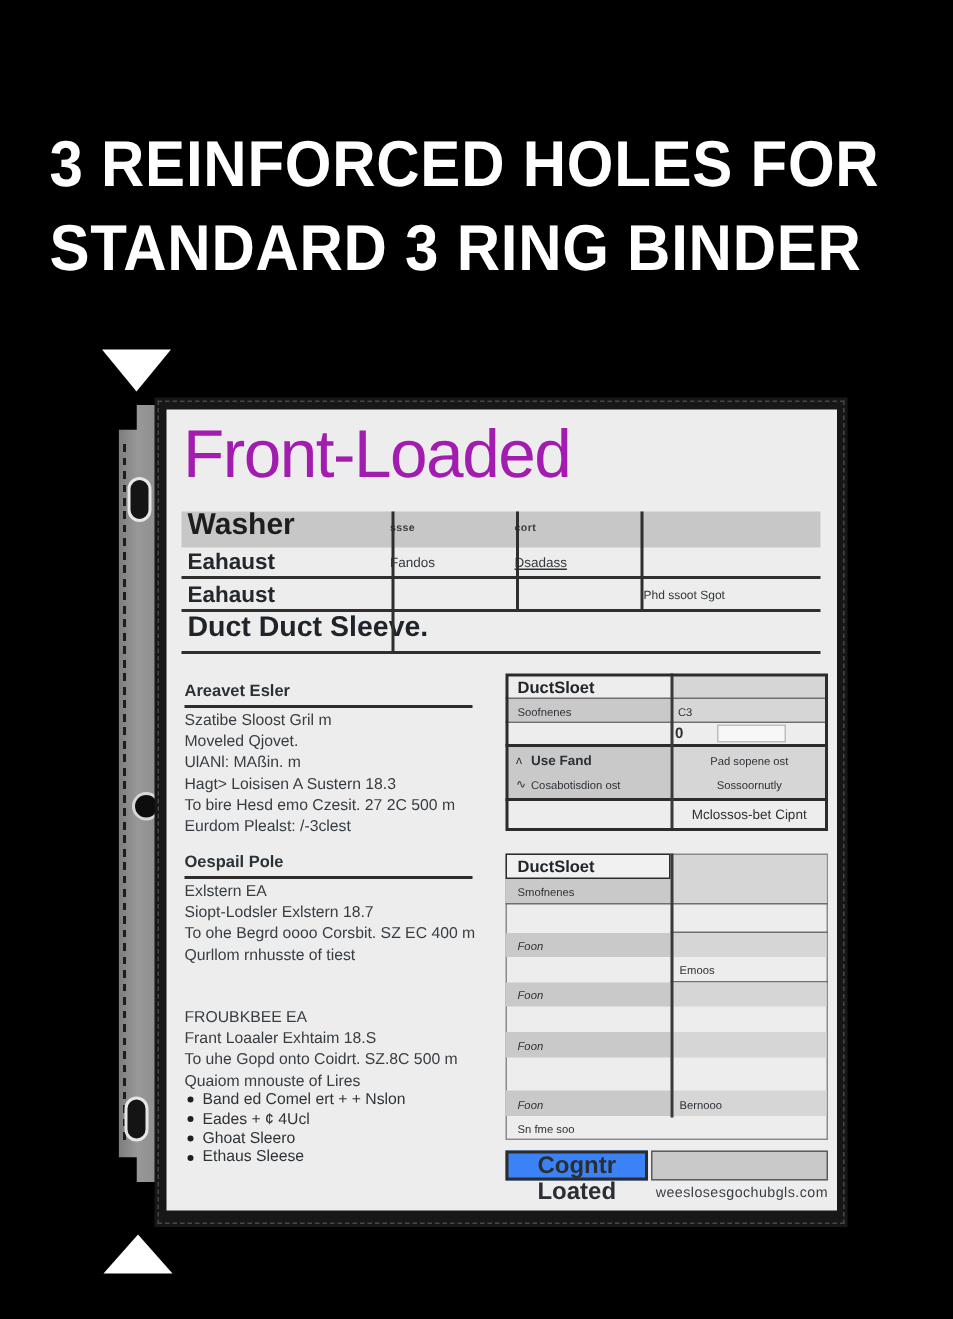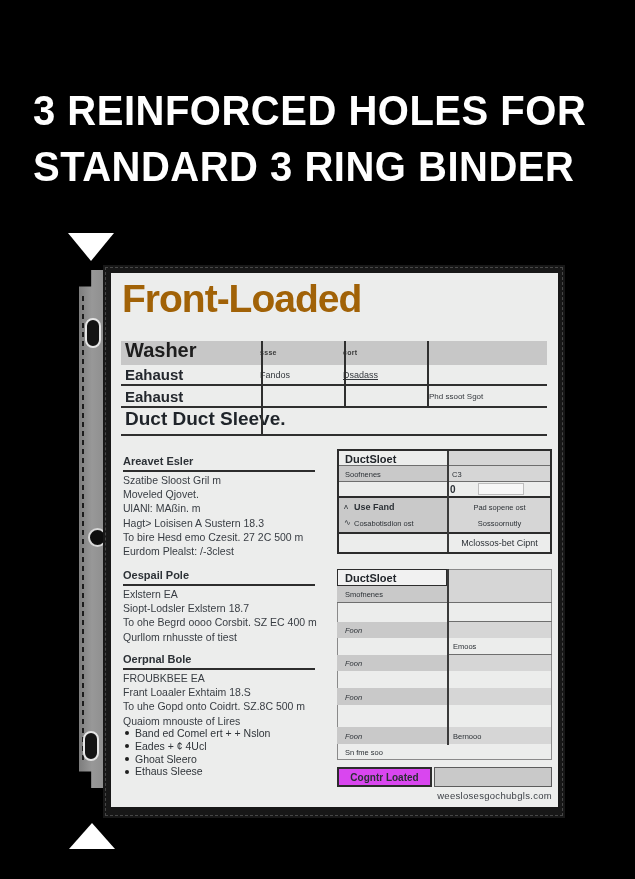--- a/index.html
+++ b/index.html
@@ -32,21 +32,21 @@
               background:#0d0d0d; border:2px solid #d8d8d8; border-radius:50%; }
   .hole-bot { left:83px; top:699px; width:12px; height:26px; }
 
   
   .pocket { position:absolute; left:103px; top:233px; width:462px; height:553px; background:#171717; }
   .pocket::before { content:""; position:absolute; inset:2px; border:1px dashed #474747; }
   .paper { position:absolute; left:111px; top:241px; width:447px; height:534px;
            background:#ecedec; color:#262b33; }
 
   .abs { position:absolute; }
-  .doc-title { left:11px; top:4px; font-size:39px; font-weight:700; color:#a16207;
+  .doc-title { left:11px; top:4px; font-size:45px; font-weight:400; color:#a21caf;
                letter-spacing:-1px; }
 
   
   .t-headrow { left:10px; top:68px; width:426px; height:24px; background:#c7c7c7; }
   .washer { left:14px; top:66px; font-size:20px; font-weight:700; color:#1d1d1d; }
   .tinycap { font-size:7px; font-weight:700; color:#3a3a3a; letter-spacing:0.3px; }
   .c2h { left:149px; top:76px; } .c3h { left:232px; top:76px; }
   .rowtxt { font-size:15px; font-weight:600; color:#24282e; }
   .r1c1 { left:14px; top:93px; } .r2c1 { left:14px; top:115px; }
   .smalltxt { font-size:9px; color:#33373c; }
@@ -84,22 +84,22 @@
   .fta-title { left:8px; top:4px; font-size:11px; font-weight:700; color:#22262b; }
   .ft-label { font-size:9px; font-weight:600; }
   .ft-small { font-size:7.5px; }
 
   .ftb { top:296px; height:191px; }
   .ftb-outer { position:absolute; inset:0; border:1px solid #8a8a8a; box-sizing:border-box; }
   .ftb-hdr { position:absolute; left:0; top:0; width:110px; height:17px;
              border:1.5px solid #2c2c2c; box-sizing:border-box; background:#f1f1f1; }
 
   .stamp { left:226px; top:494px; width:95px; height:20px; border:2px solid #2c2c2c;
-           background:#d946ef; box-sizing:border-box; text-align:center;
-           font-size:10px; font-weight:600; color:#2b2f34; line-height:17px; }
+           background:#3b82f6; box-sizing:border-box; text-align:center;
+           font-size:16px; font-weight:600; color:#2b2f34; line-height:17px; }
   .stamp-gray { left:323px; top:494px; width:118px; height:20px; background:#c9c9c9;
                 border:1px solid #5c5c5c; box-sizing:border-box; }
   .website { left:0px; top:517px; width:441px; text-align:right; font-size:9.5px;
              color:#3a3e44; letter-spacing:0.3px; }
 </style>
 </head>
 <body>
 
 <div class="canvas">
 
@@ -155,21 +155,20 @@
     </div>
 
     <div class="abs sec-h sh2">Oespail Pole</div>
     <div class="abs sec-lines sb2">
       <div>Exlstern EA</div>
       <div>Siopt-Lodsler Exlstern 18.7</div>
       <div>To ohe Begrd oooo Corsbit. SZ EC 400 m</div>
       <div>Qurllom rnhusste of tiest</div>
     </div>
 
-    <div class="abs sec-h sh3">Oerpnal Bole</div>
     <div class="abs sec-lines sb3">
       <div>FROUBKBEE EA</div>
       <div>Frant Loaaler Exhtaim 18.S</div>
       <div>To uhe Gopd onto Coidrt. SZ.8C 500 m</div>
       <div>Quaiom mnouste of Lires</div>
     </div>
 
     <div class="abs bullets">
       <div class="bullet-row">
         <span class="dot"></span>

